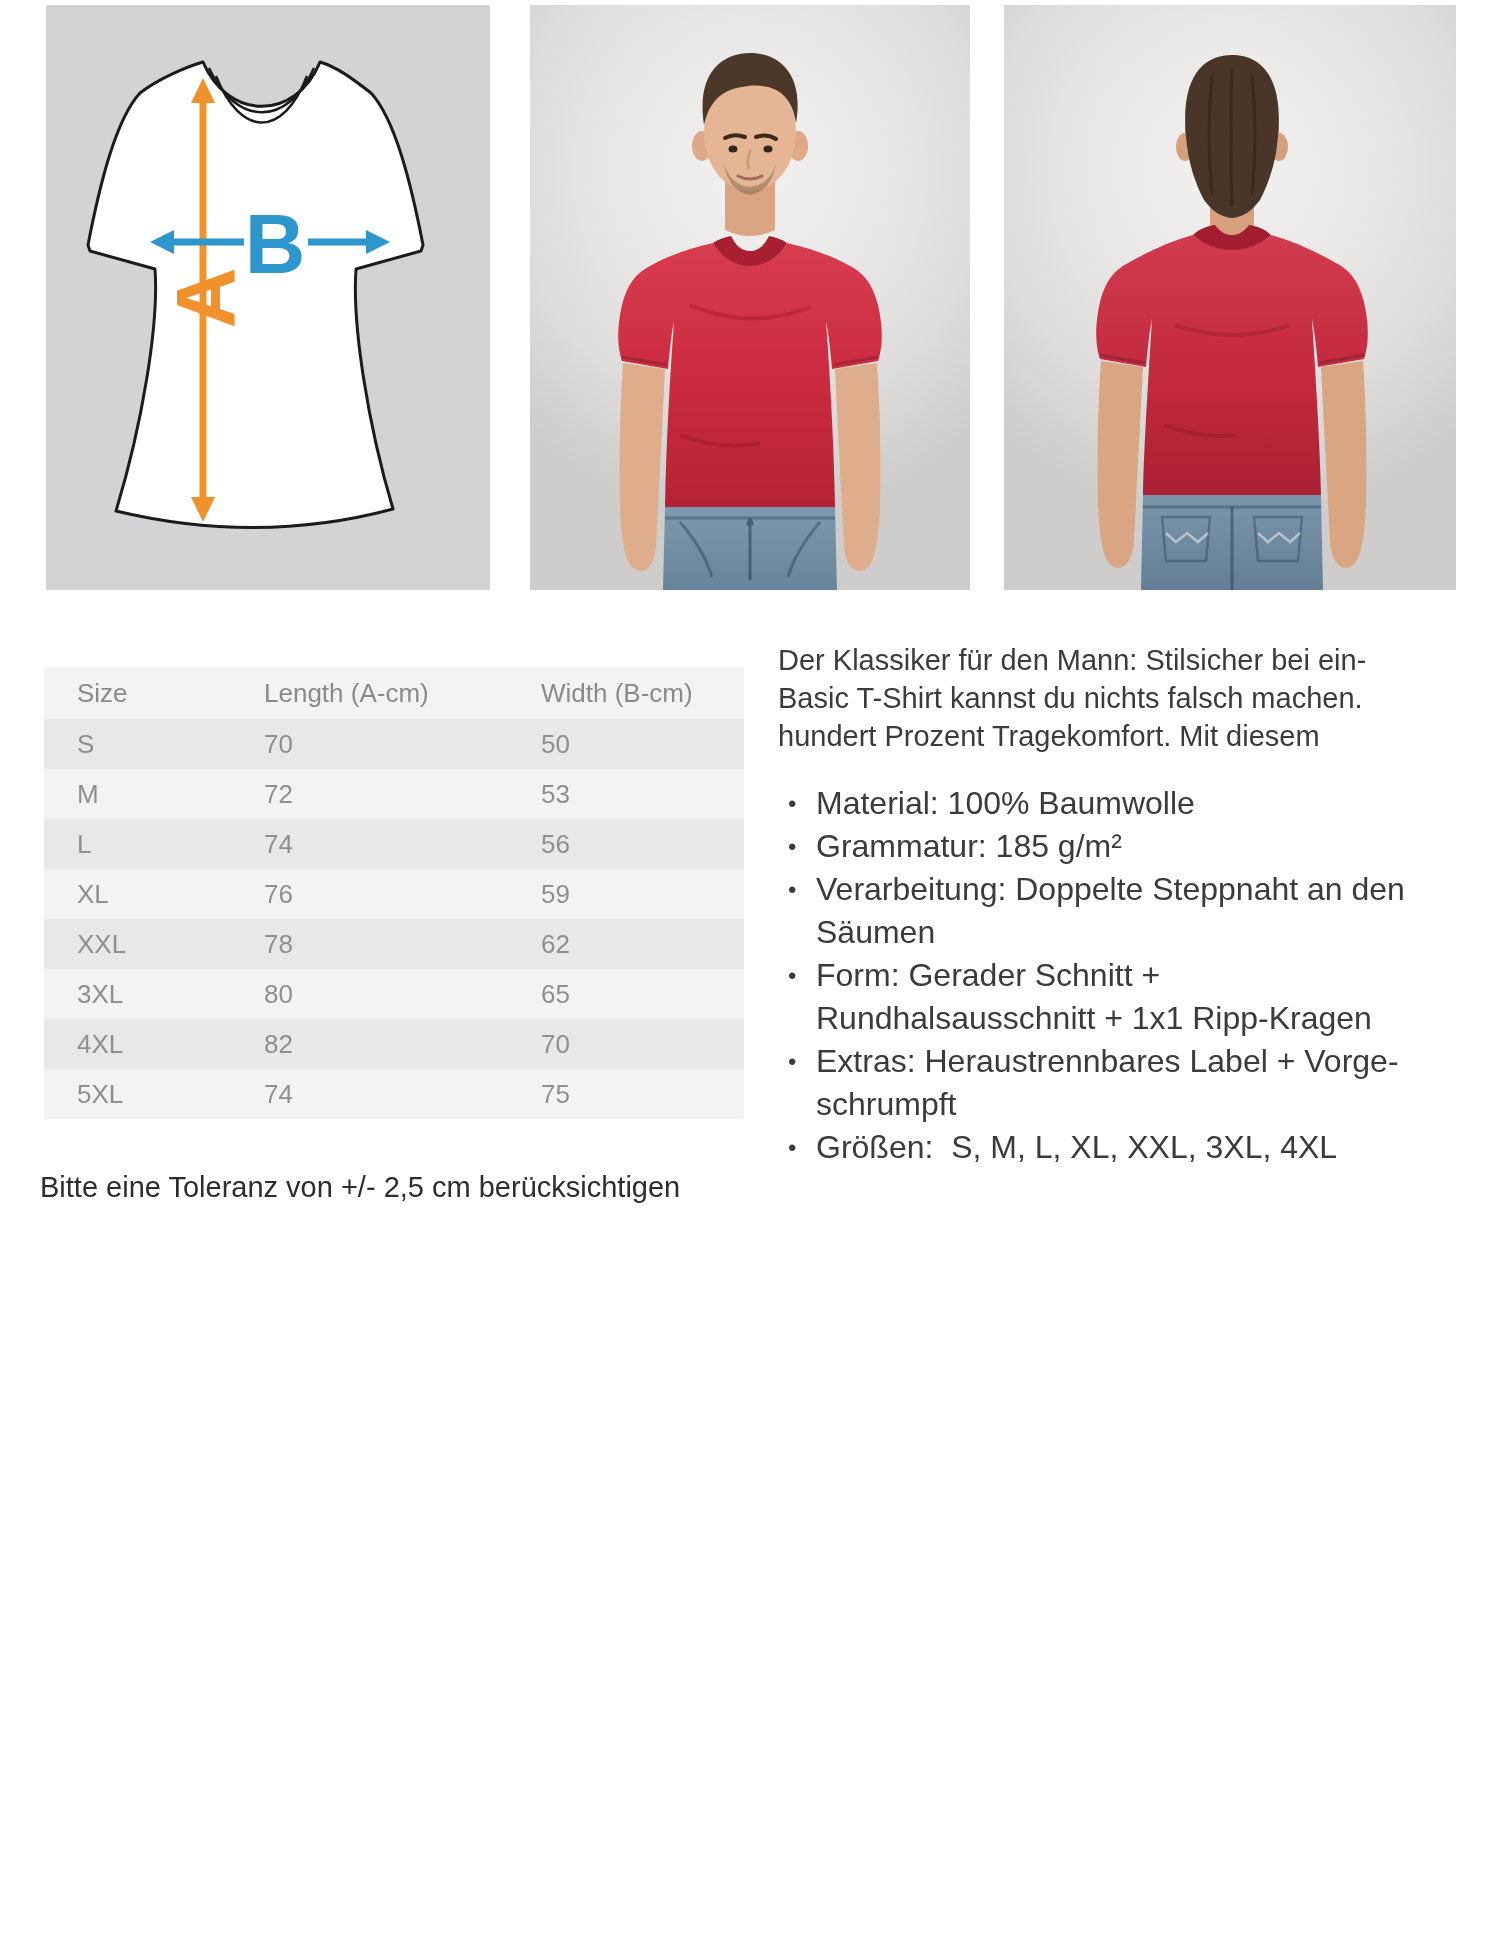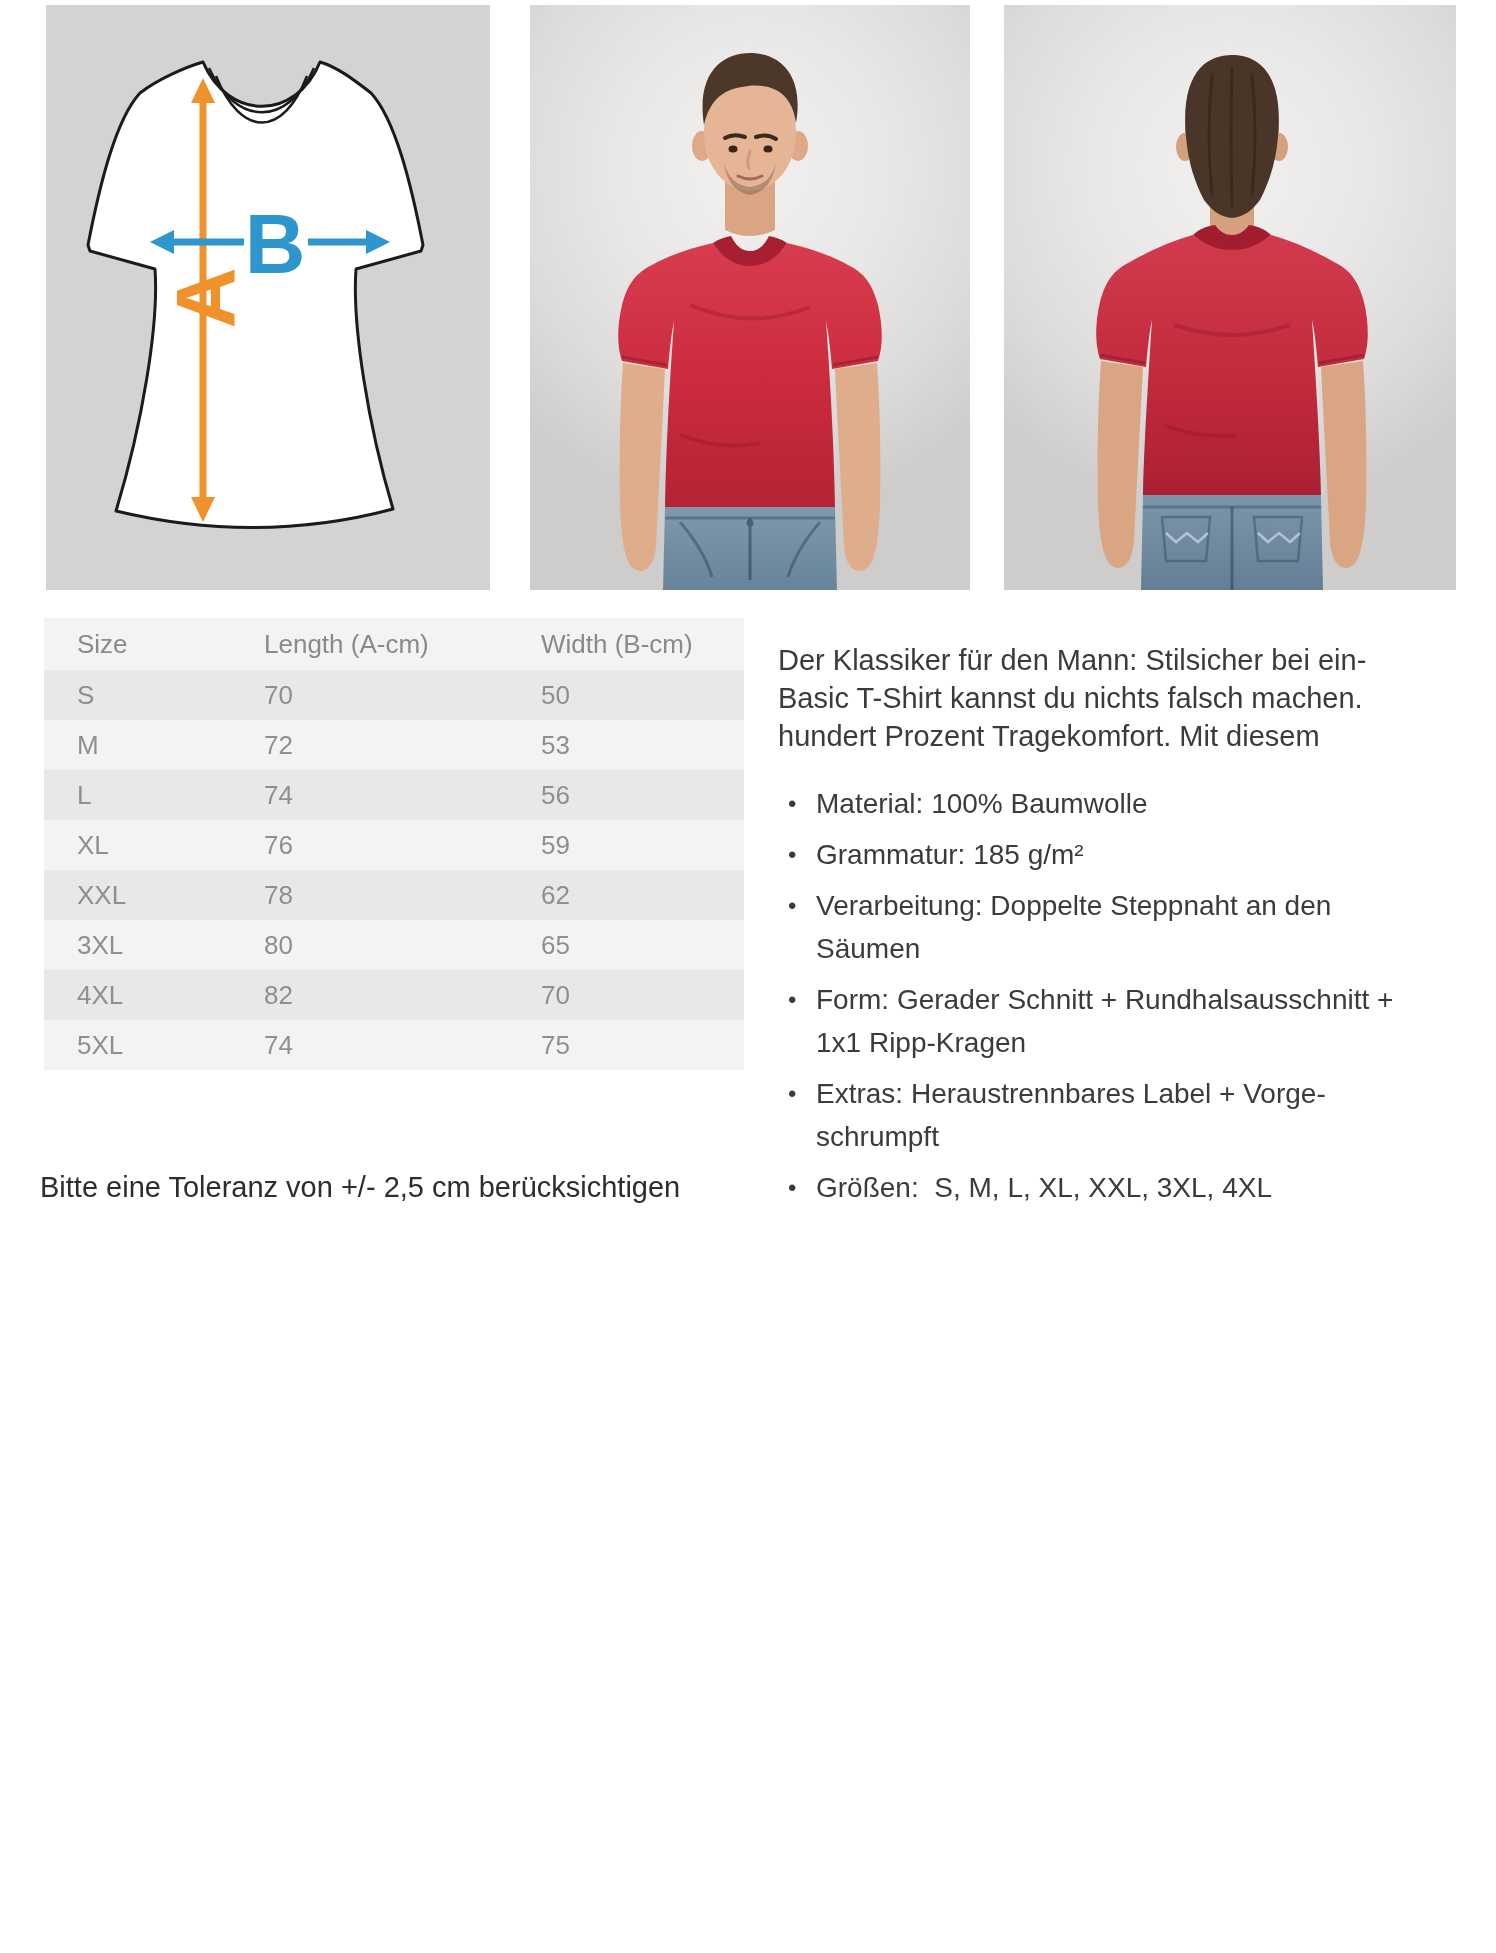--- a/index.html
+++ b/index.html
@@ -17,21 +17,21 @@
   .panel-front   { left:530px; width:440px; }
   .panel-back    { left:1004px;width:452px; }
   .photo-bg {
     background:radial-gradient(ellipse 75% 60% at 50% 28%,
       #f2f1f0 0%, #e9e8e7 40%, #dddcdb 72%, #cecdcc 100%);
   }
   .panel svg { display:block; width:100%; height:100%; }
 
   
   .size-table {
-    position:absolute; left:44px; top:618px; width:700px;
+    position:absolute; left:44px; top:667px; width:700px;
     border-collapse:collapse; table-layout:fixed;
     font-size:26px; color:#8f8f8f;border-radius:28px;
   }
   .size-table col.c1 { width:220px; }
   .size-table col.c2 { width:277px; }
   .size-table col.c3 { width:203px; }
   .size-table th, .size-table td {
     font-weight:normal; text-align:left; vertical-align:middle;
     height:50px; padding:0;
   }
@@ -46,21 +46,21 @@
     font-size:29px; line-height:39px; color:#2d2d2d; white-space:nowrap;text-align:center;
   }
   .notes .bold { font-weight:bold; }
 
   
   .description { position:absolute; left:778px; top:641px; width:688px; color:#3b3b3b; }
   .intro-line { font-size:29px; line-height:38px; white-space:nowrap; }
   .feature-list { list-style:none; margin-top:27px; width:662px; }
   .feature-list li {
     position:relative; padding-left:38px;
-    font-size:28px; line-height:43px; white-space:pre-wrap;margin-top:8px;
+    font-size:32px; line-height:43px; white-space:pre-wrap;
   }
   .feature-list li::before {
     content:"\2022";
     position:absolute; left:10px; top:0;
     font-size:24px; line-height:43px; color:#3b3b3b;
   }
 </style>
 </head>
 <body>
 

